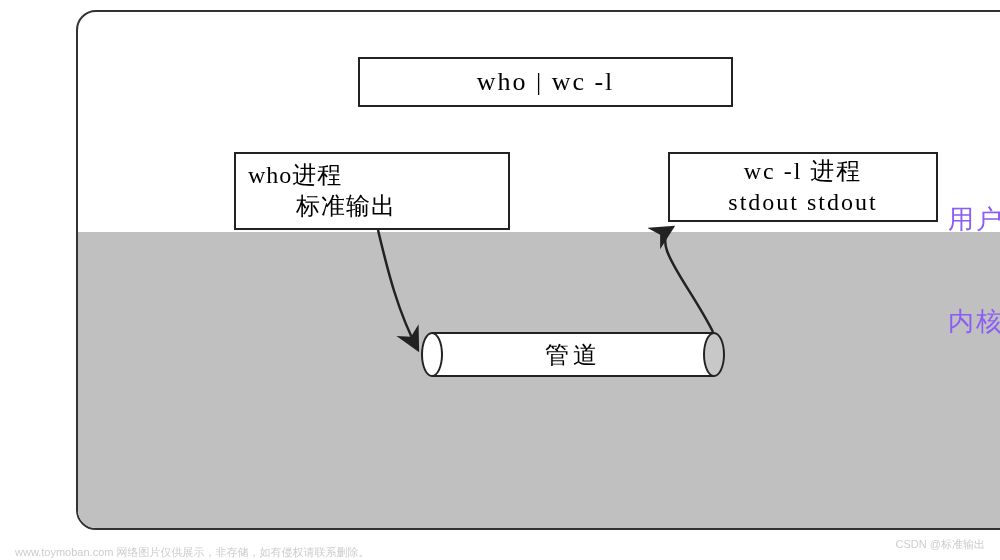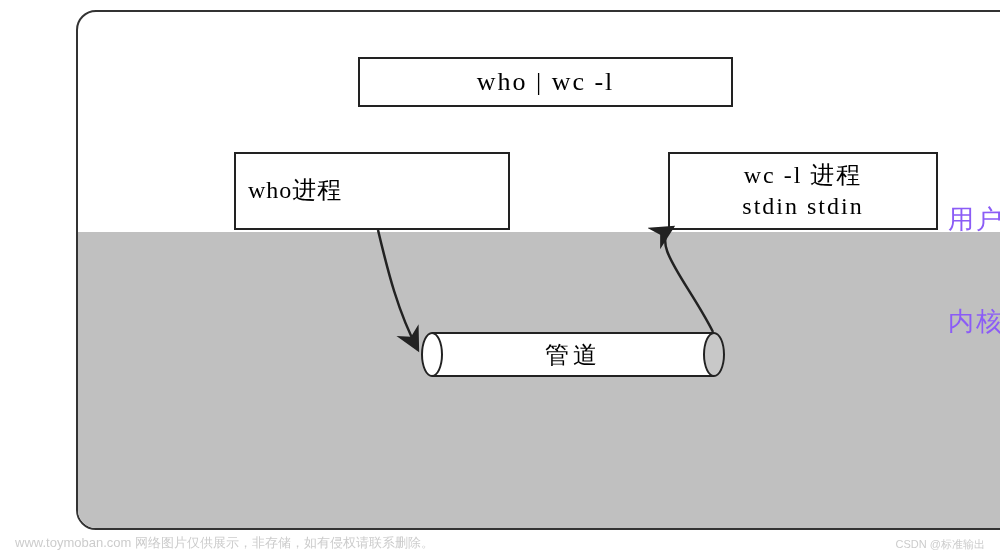--- a/index.html
+++ b/index.html
@@ -56,21 +56,21 @@
       height: 78px;
       text-align: left;
       padding-left: 12px;
       letter-spacing: 1px;
     }
     .who-box .l2 { padding-left: 48px; }
     .wc-box {
       left: 590px;
       top: 140px;
       width: 270px;
-      height: 78px;
+      height: 70px;
       letter-spacing: 2px;
     }
     .pipe {
       position: absolute;
       left: 340px;
       top: 320px;
       width: 310px;
       height: 58px;
     }
     .pipe-body {
@@ -108,22 +108,22 @@
       position: absolute;
       left: 0;
       top: 0;
       width: 945px;
       height: 520px;
       pointer-events: none;
     }
     .footer-left {
       position: absolute;
       left: 15px;
-      bottom: 8px;
-      font-size: 13px;
+      bottom: 0;
+      font-size: 11px;
       color: #ccc;
       font-family: Arial, sans-serif;
     }
     .footer-right {
       position: absolute;
       right: 15px;
       bottom: 8px;
       font-size: 11px;
       color: #ccc;
       font-family: Arial, sans-serif;
@@ -134,25 +134,26 @@
 
 <div class="frame">
   <div class="kernel-area"></div>
 
   <div class="box command-box">
     <span>who | wc -l</span>
   </div>
 
   <div class="box who-box">
     <span class="l1">who进程</span>
+    <span class="l2">标准输出</span>
   </div>
 
   <div class="box wc-box">
     <span>wc -l 进程</span>
-    <span>stdin   stdin</span>
+    <span>stdout   stdout</span>
   </div>
 
   <div class="pipe">
     <div class="pipe-body">
       <span>管道</span>
     </div>
     <div class="pipe-cap left"></div>
     <div class="pipe-cap right"></div>
   </div>
 

